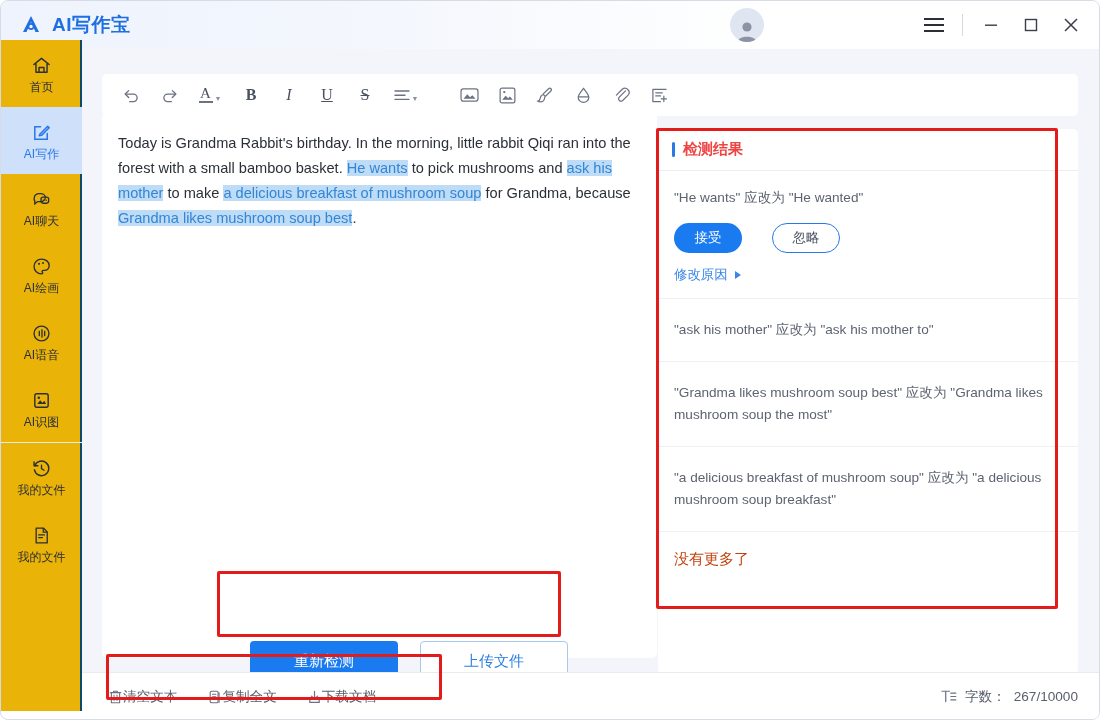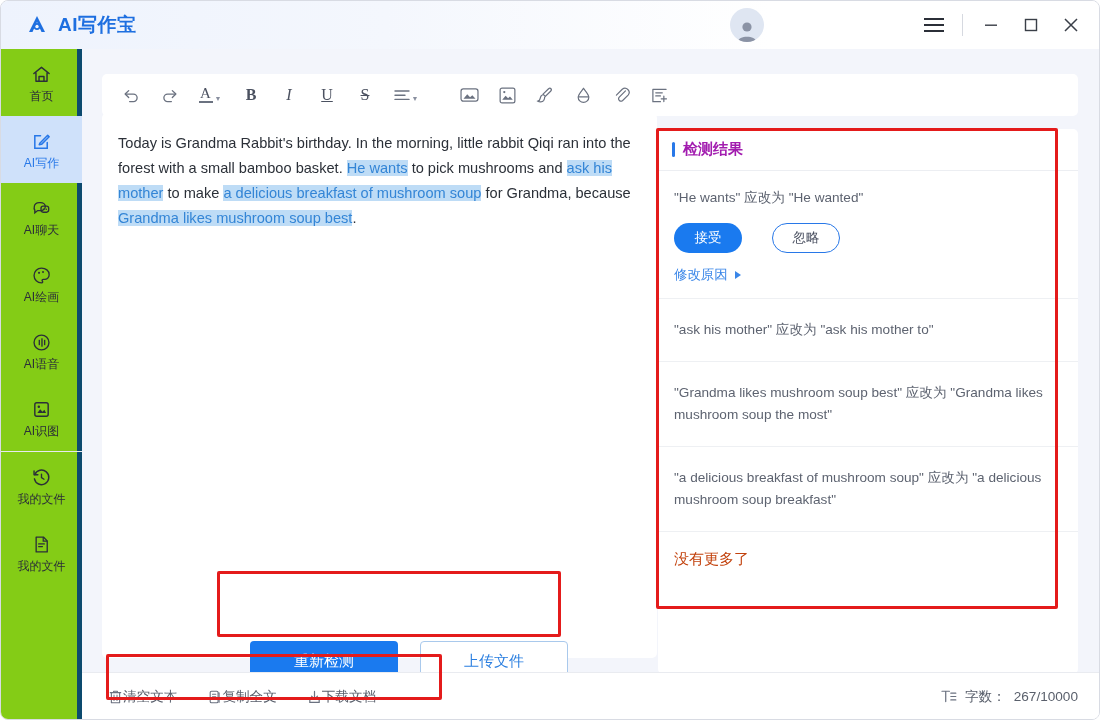--- a/index.html
+++ b/index.html
@@ -18,21 +18,21 @@
     overflow: hidden;
   }
 
   
   .titlebar {
     position: absolute; top: 0; left: 0;
     width: 1100px; height: 48px;
     background: linear-gradient(90deg,#eef3fd 0%, #f4f7fd 35%, #ffffff 70%);
     display: flex; align-items: center;
   }
-  .logo-wrap { display:flex; align-items:center; gap:9px; padding-left:24px; }
+  .logo-wrap { display:flex; align-items:center; gap:9px; padding-left:18px; }
   .logo-mark { width:24px; height:24px; display:block; }
   .app-title {
     font-size: 19px; font-weight: bold; color:#1E6FE0;
     letter-spacing: .5px;
   }
   .titlebar-spacer { flex:1; }
   .avatar {
     width: 34px; height: 34px; border-radius: 50%;
     background: #dfe6f2;
     display:flex; align-items:flex-end; justify-content:center;
@@ -42,24 +42,24 @@
   .tb-btn {
     width: 40px; height: 40px;
     display:flex; align-items:center; justify-content:center;
     cursor: default;
   }
   .tb-sep { width:1px; height:22px; background:#d6d9e0; margin:0 8px; }
   .win-btns { display:flex; align-items:center; padding-right: 10px; }
 
   
   .sidebar {
-    position: absolute; top: 48px; left: 0;
+    position: absolute; top: 39px; left: 0;
     width: 81px; height: 671px;
-    background: #84cc16;
-    border-right: 5px solid #0c4a6e;
+    background: #eab308;
+    border-right: 2px solid #0c4a6e;
   }
   .side-item {
     width: 81px; height: 67px;
     display:flex; flex-direction:column; align-items:center; justify-content:center;
     gap: 5px;
     color: #2b2f38;
     cursor: default;
   }
   .side-item.active { background: #cfe1fa; color:#2878E8; }
   .side-item .s-ico { height:22px; display:flex; align-items:center; justify-content:center; }
@@ -138,21 +138,21 @@
     position:absolute; left: 576px; top: 80px;
     width: 420px; height: 545px;
     background:#ffffff; border-radius: 5px;
   }
   .result-head {
     height: 42px; display:flex; align-items:center;
     padding-left: 14px; gap:8px;
     border-bottom: 1px solid #eceef2;
   }
   .rh-bar { width:3px; height:15px; background:#2878E8; border-radius:2px; }
-  .rh-title { font-size:15px; font-weight:bold; color:#a21caf; }
+  .rh-title { font-size:15px; font-weight:bold; color:#ef4444; }
 
   .res-item { padding: 16px 16px 14px 16px; border-bottom:1px solid #eef0f3; }
   .res-text { font-size: 13.6px; line-height: 22px; color:#5d6370; }
   .res-btns { display:flex; gap: 30px; margin-top: 14px; }
   .btn-accept {
     width: 68px; height: 30px; border-radius: 15px;
     background:#1a7aef; color:#fff; border:none; font-size: 13.5px;
     display:flex; align-items:center; justify-content:center; cursor:default;
     font-family:"Liberation Sans", sans-serif;
   }

